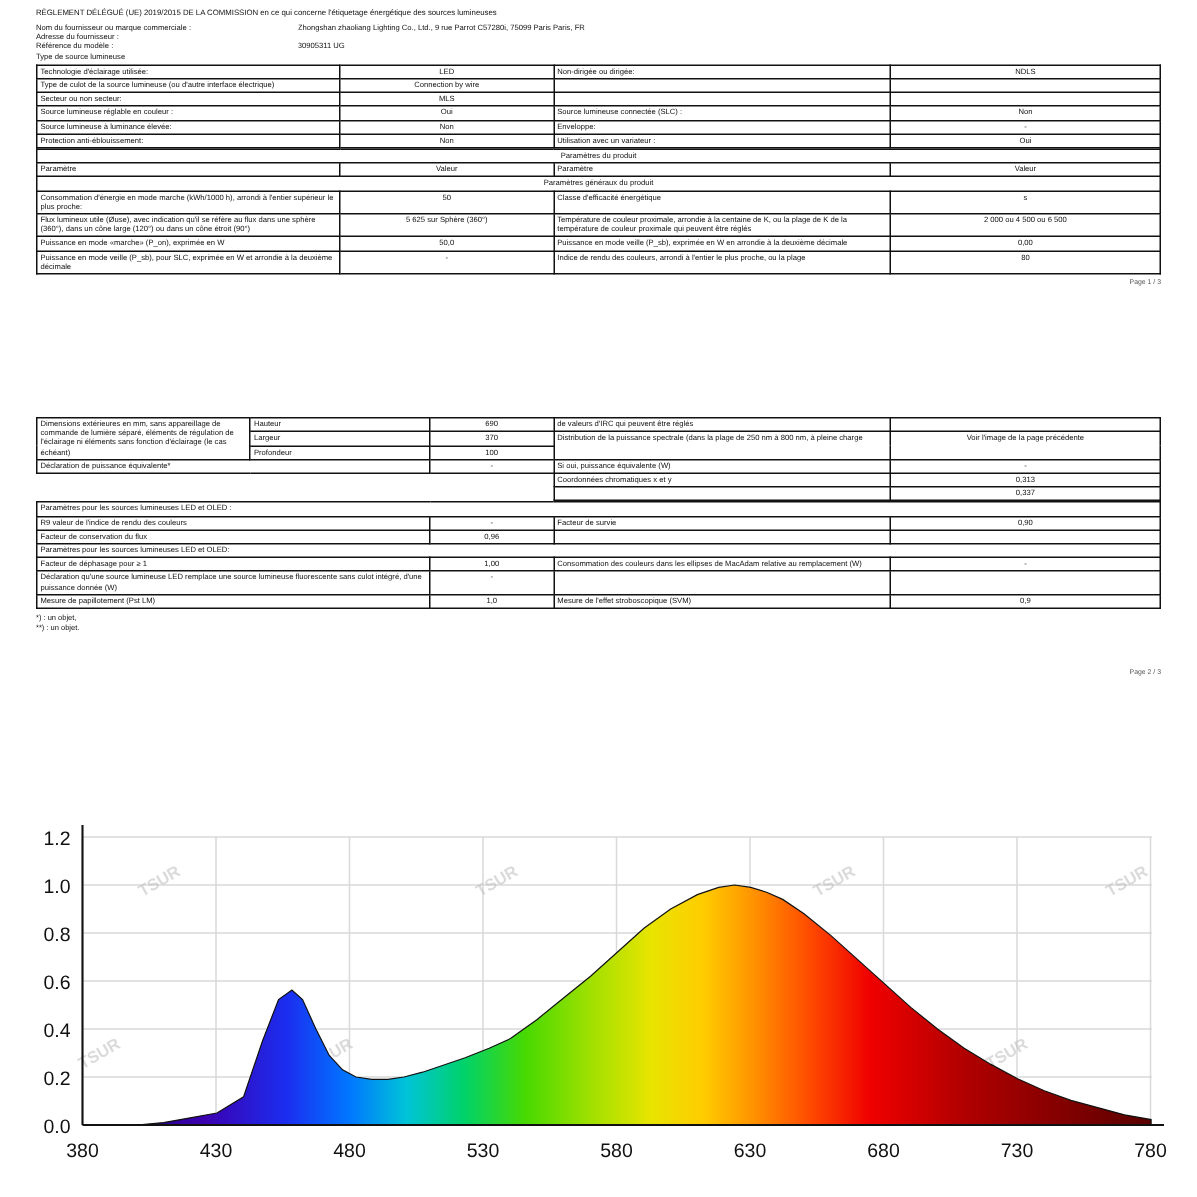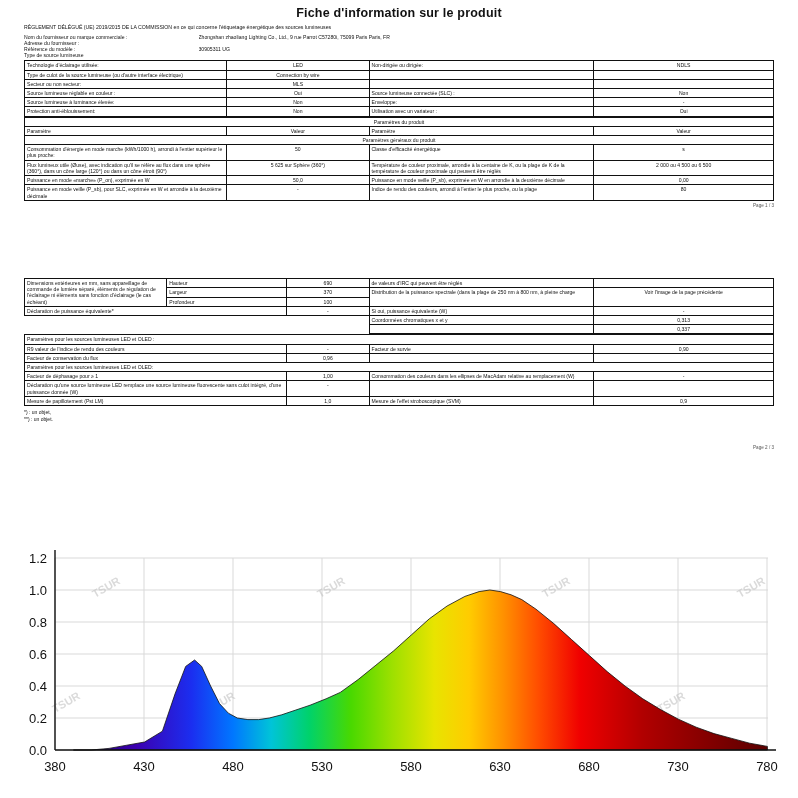--- a/index.html
+++ b/index.html
@@ -83,21 +83,20 @@
     opacity:.55;
     font-weight:bold;
   }
 </style>
 </head>
 <body>
 
 <div class="page">
 
   <div class="doc" id="block1">
-    <h1>Fiche d'information sur le produit</h1>
     <div class="intro">RÈGLEMENT DÉLÉGUÉ (UE) 2019/2015 DE LA COMMISSION en ce qui concerne l'étiquetage énergétique des sources lumineuses</div>
 
     <table>
       <tbody>
           <tr>
         <td style="width:23%;border:none;padding:0 2px 0 0;">Nom du fournisseur ou marque commerciale :</td>
         <td style="border:none;padding:0;">Zhongshan zhaoliang Lighting Co., Ltd., 9 rue Parrot C57280i, 75099 Paris Paris, FR</td>
       </tr>
       <tr>
         <td style="border:none;padding:0 2px 0 0;">Adresse du fournisseur :</td>

